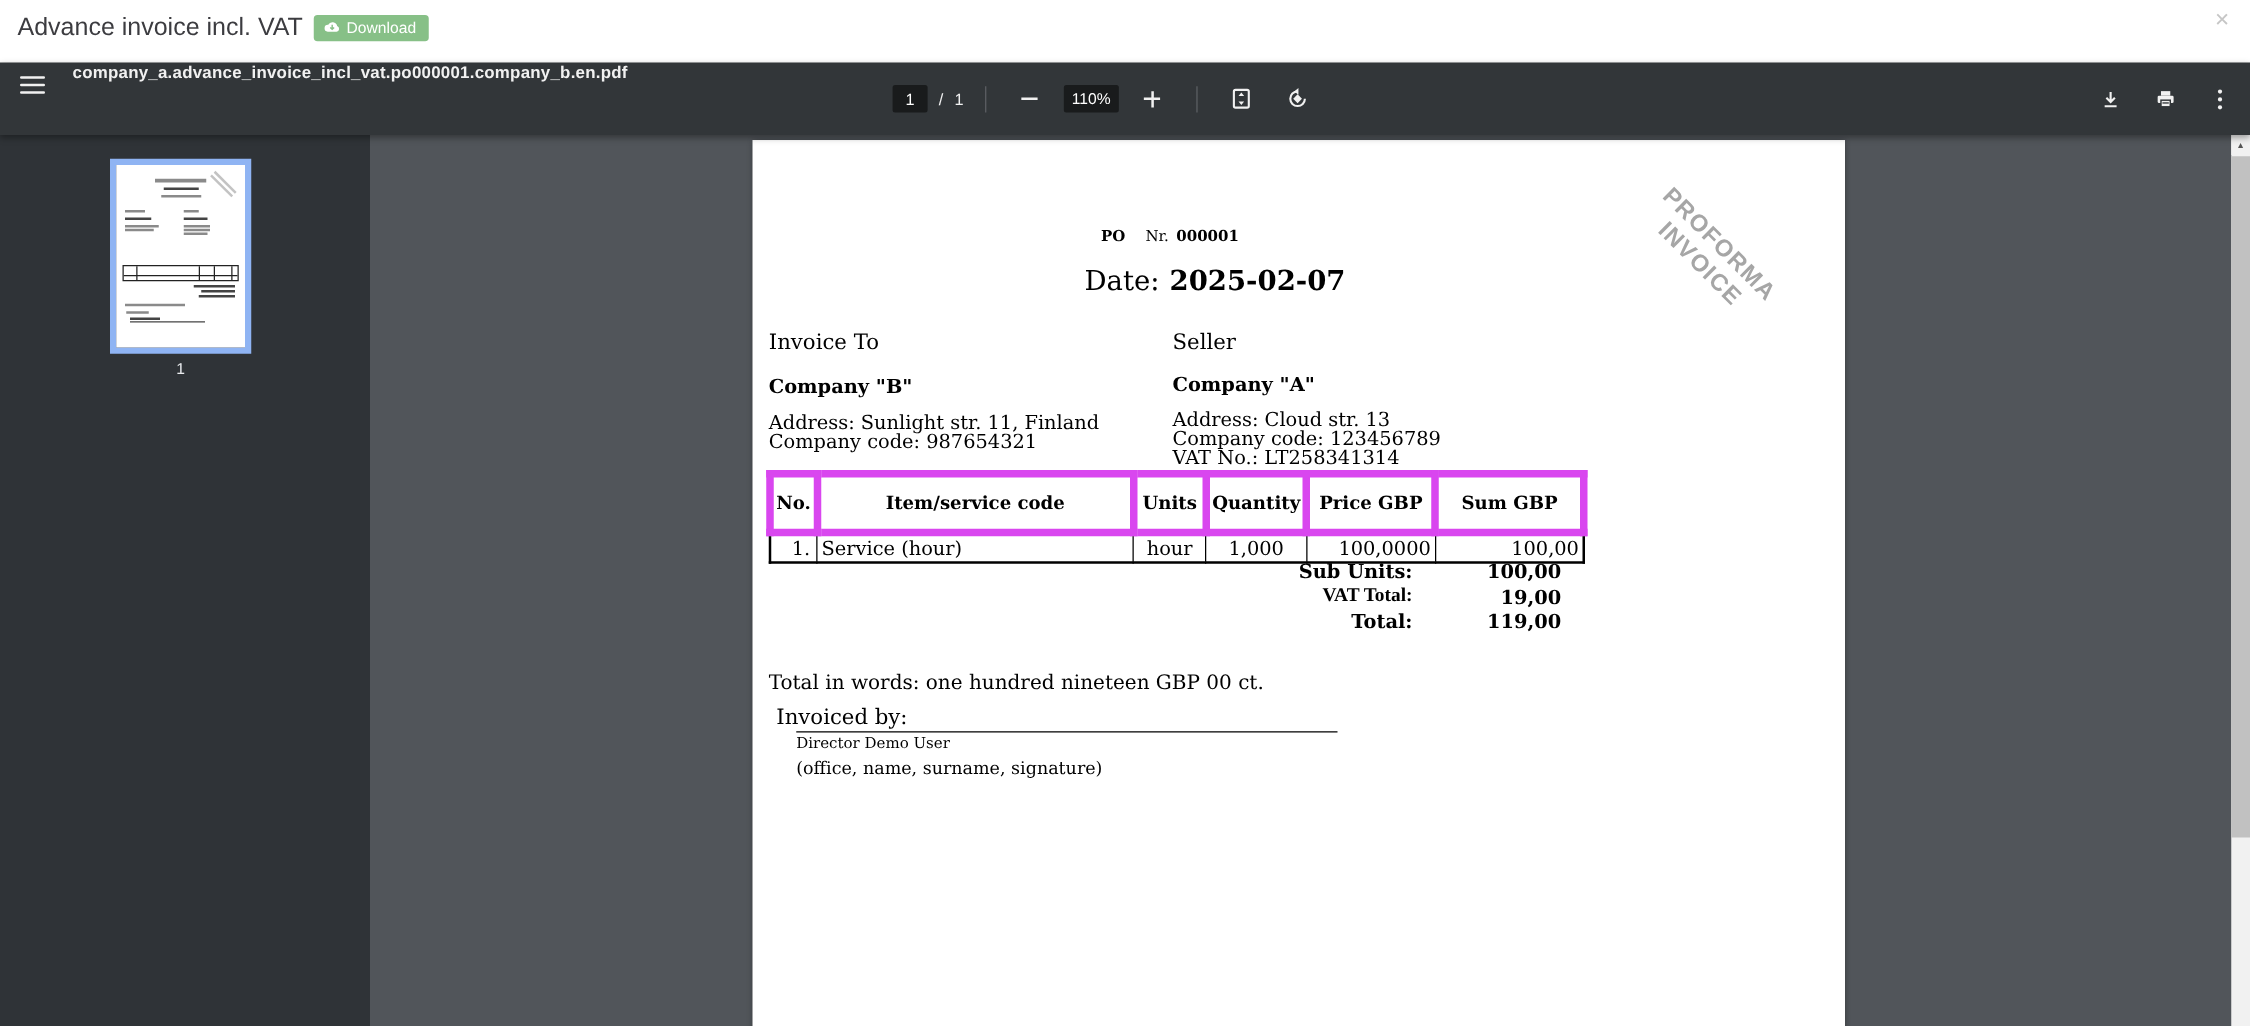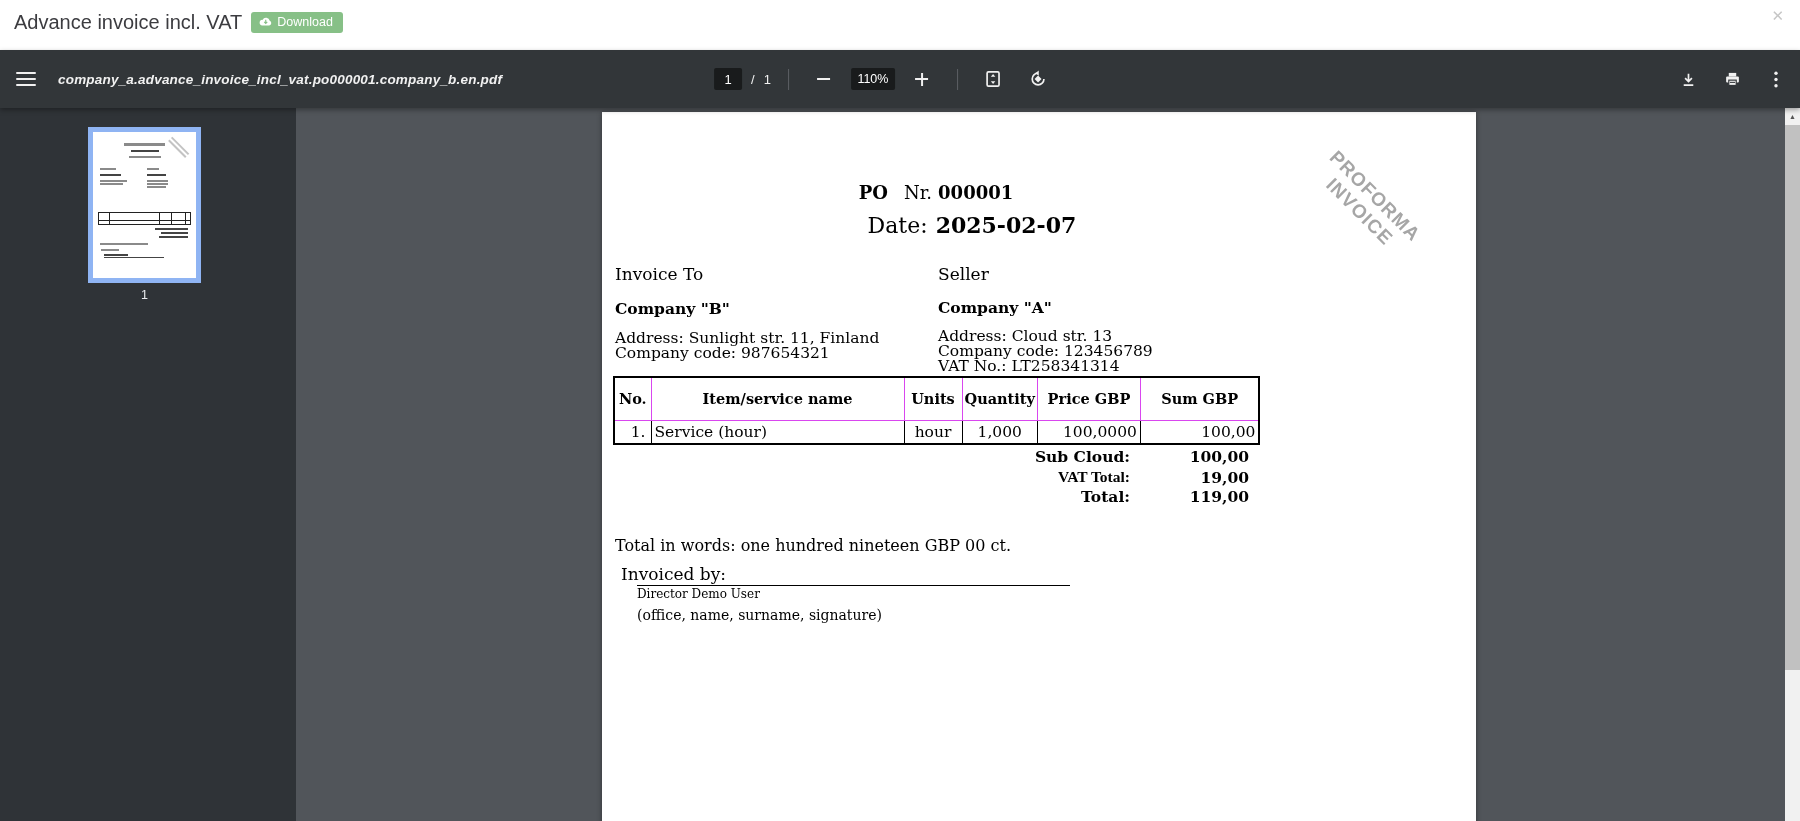--- a/index.html
+++ b/index.html
@@ -11,21 +11,21 @@
   .app-header-inner { display:flex; align-items:center; height:44px; padding-left:14px; }
   .app-title { font-size:20px; color:#3c3c40; }
   .download-badge { margin-left:9px; display:inline-flex; align-items:center; gap:5px;
      background:var(--download-green,#87c087); color:#fff; font-size:12.5px; padding:3px 10px 4px 8px;
      border-radius:3px; border:none; cursor:pointer; }
   .app-close { position:absolute; right:16px; top:7px; font-size:15px; color:#c6c6c6; background:none; border:none; cursor:pointer; }
 
   
   .pdf-toolbar { position:absolute; left:0; top:50px; width:1800px; height:58px;
      background:var(--toolbar-bg,#323639); color:#f1f1f1; z-index:5; box-shadow:0 2px 5px rgba(0,0,0,.35); }
-  .tb-left { position:absolute; left:0; top:0; height:100%; display:flex; align-items:center;font-style:italic; }
+  .tb-left { position:absolute; left:0; top:0; height:100%; display:flex; align-items:flex-start; }
   .tb-btn { width:36px; height:36px; display:flex; align-items:center; justify-content:center;
      background:none; border:none; cursor:pointer; border-radius:50%; }
   .hamburger { display:flex; flex-direction:column; gap:4px; }
   .hamburger span { display:block; width:20px; height:2.3px; background:#f1f1f1; border-radius:1px; }
   .tb-filename { margin-left:14px; font-size:13.5px; font-weight:700; color:#f1f1f1; letter-spacing:.2px; }
   .tb-center { position:absolute; left:50%; top:0; height:100%; transform:translateX(calc(-50% - 15px));
      display:flex; align-items:center; gap:9px; }
   .page-input { width:28px; height:22px; background:var(--toolbar-field-bg,#191b1c); border:none; border-radius:2px;
      color:#fff; font-size:13px; text-align:center; font-family:"Liberation Sans",sans-serif; }
   .tb-text { font-size:13px; color:#f1f1f1; }
@@ -58,32 +58,32 @@
      font-size:7px; color:#555; background:var(--scrollbar-track,#f1f1f1); border:none; cursor:pointer; }
   .sb-thumb { position:absolute; left:0; top:17px; width:15px; height:545px; background:var(--scrollbar-thumb,#c1c1c1); cursor:pointer; }
 
   
   .doc-page { position:absolute; left:602px; top:4px; width:874px; height:1120px; background:#fff;
      box-shadow:0 1px 5px rgba(0,0,0,.4); font-family:"DejaVu Serif", serif; color:#000; }
   .watermark { position:absolute; left:703px; top:70px; width:124px; text-align:center;
      transform:rotate(45deg); color:var(--watermark-gray,#a6a6a6); font-family:"Liberation Sans",sans-serif;
      font-weight:700; font-size:19px; line-height:22px; letter-spacing:1px; }
   .inv-title { position:absolute; left:0; top:36px; width:668px; text-align:center; font-size:19px; }
-  .po-line { position:absolute; left:0; top:70px; width:668px; text-align:center; font-size:18px; }
+  .po-line { position:absolute; left:0; top:70px; width:668px; text-align:center; font-size:12px; }
   .po-line .po { font-weight:700; margin-right:16px; }
   .po-line .nr { margin-right:6px; }
   .po-line .num { font-weight:700; }
   .date-line { position:absolute; left:36px; top:100px; width:668px; text-align:center; font-size:22px; }
   .date-line .dval { font-weight:700; margin-left:8px; }
   .abs { position:absolute;margin-top:19px; }
   .h17 { font-size:17px; }
   .bold15 { font-size:15.5px; font-weight:700; }
   .line15 { font-size:15.5px; line-height:15px; }
   .inv-table { position:absolute; left:11px; top:264px; border-collapse:collapse; border:2px solid #000; table-layout:fixed; }
-  .inv-table th { border:1px solid #d946ef; font-size:14.5px; font-weight:700; height:43px; text-align:center; padding:12px 2px; }
+  .inv-table th { border:6px solid #d946ef; font-size:14.5px; font-weight:700; height:43px; text-align:center; padding:12px 2px; }
   .inv-table td { border:1px solid #000; font-size:15.5px; height:24px; padding:0 3px; }
   .tot-label { position:absolute; left:328px; width:200px; text-align:right; font-size:15.5px; font-weight:700; }
   .tot-value { position:absolute; left:447px; width:200px; text-align:right; font-size:15.5px; font-weight:700; }
   .sig-line { position:absolute; left:35px; top:473px; width:433px; border-top:1.5px solid #000; }
 </style>
 </head>
 <body>
 
 <div class="root">
 
@@ -244,40 +244,40 @@
             <col style="width:37px">
             <col style="width:253px">
             <col style="width:58px">
             <col style="width:66px">
             <col style="width:103px">
             <col style="width:119px">
           </colgroup>
         <thead>
           <tr>
             <th>No.</th>
-            <th>Item/service name</th>
+            <th>Item/service code</th>
             <th>Units</th>
             <th>Quantity</th>
             <th>Price GBP</th>
             <th>Sum GBP</th>
           </tr>
         </thead>
         <tbody>
           <tr>
             <td style="text-align:right;padding-right:5px;">1.</td>
             <td>Service (hour)</td>
             <td style="text-align:center;">hour</td>
             <td style="text-align:center;">1,000</td>
             <td style="text-align:right;">100,0000</td>
             <td style="text-align:right;">100,00</td>
           </tr>
         </tbody>
       </table>
 
-      <div class="tot-label" style="top:335px;">Sub Cloud:</div>
+      <div class="tot-label" style="top:335px;">Sub Units:</div>
       <div class="tot-value" style="top:335px;">100,00</div>
       <div class="tot-label" style="top:356px;font-family:Liberation Serif, serif;">VAT Total:</div>
       <div class="tot-value" style="top:356px;">19,00</div>
       <div class="tot-label" style="top:375px;">Total:</div>
       <div class="tot-value" style="top:375px;">119,00</div>
 
       <div class="abs" style="left:13px;top:405px;font-size:16px;">Total in words: one hundred nineteen GBP 00 ct.</div>
       <div class="abs" style="left:19px;top:433px;font-size:17px;">Invoiced by:</div>
       <div class="abs" style="left:35px;top:456px;font-size:12px;">Director Demo User</div>
       <div class="sig-line"></div>

